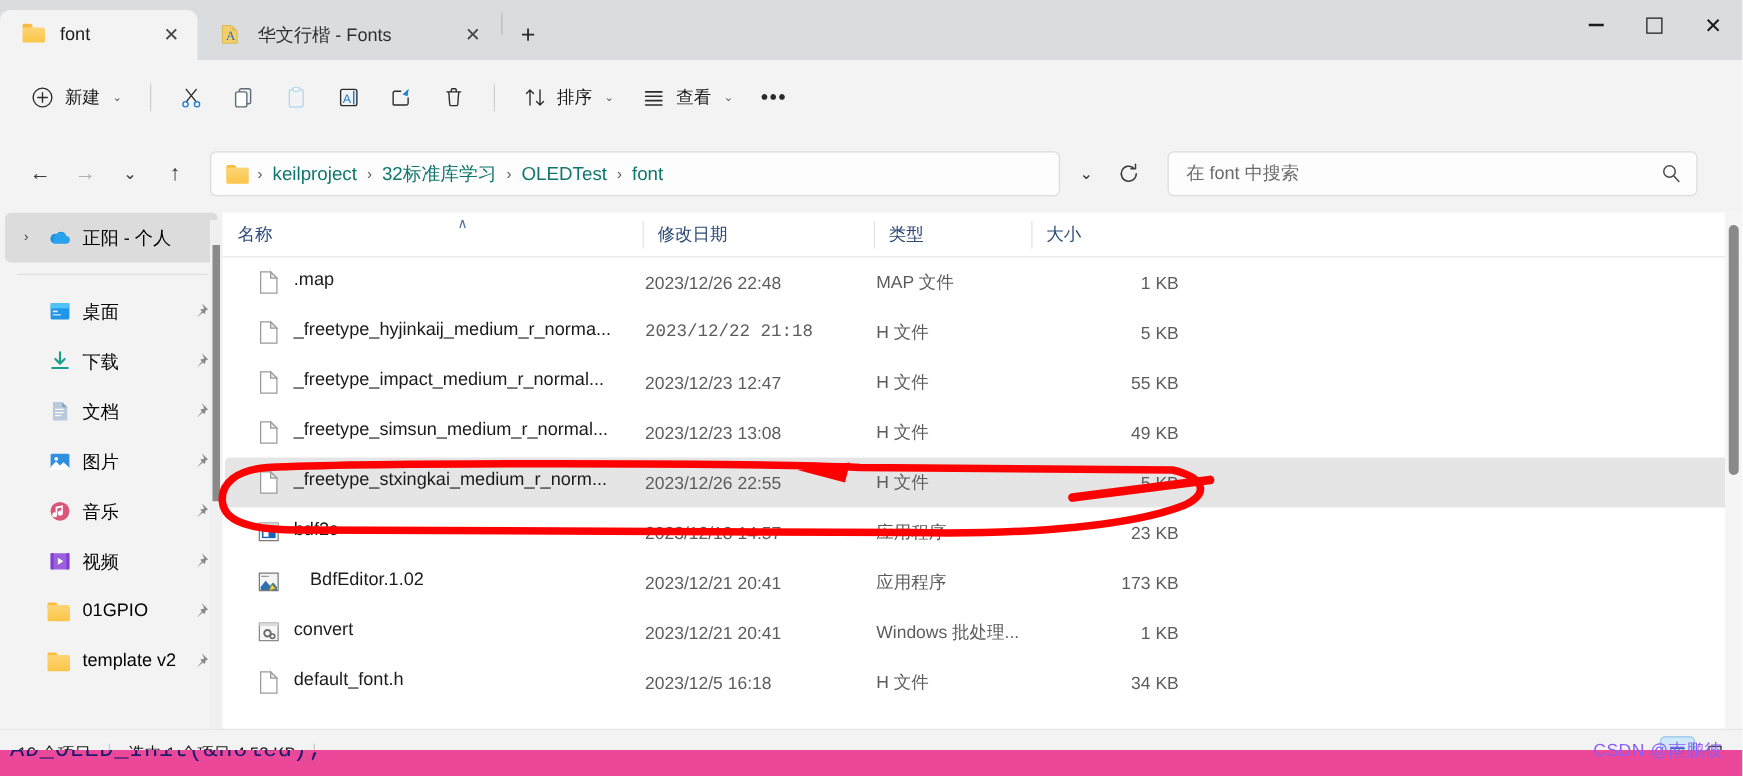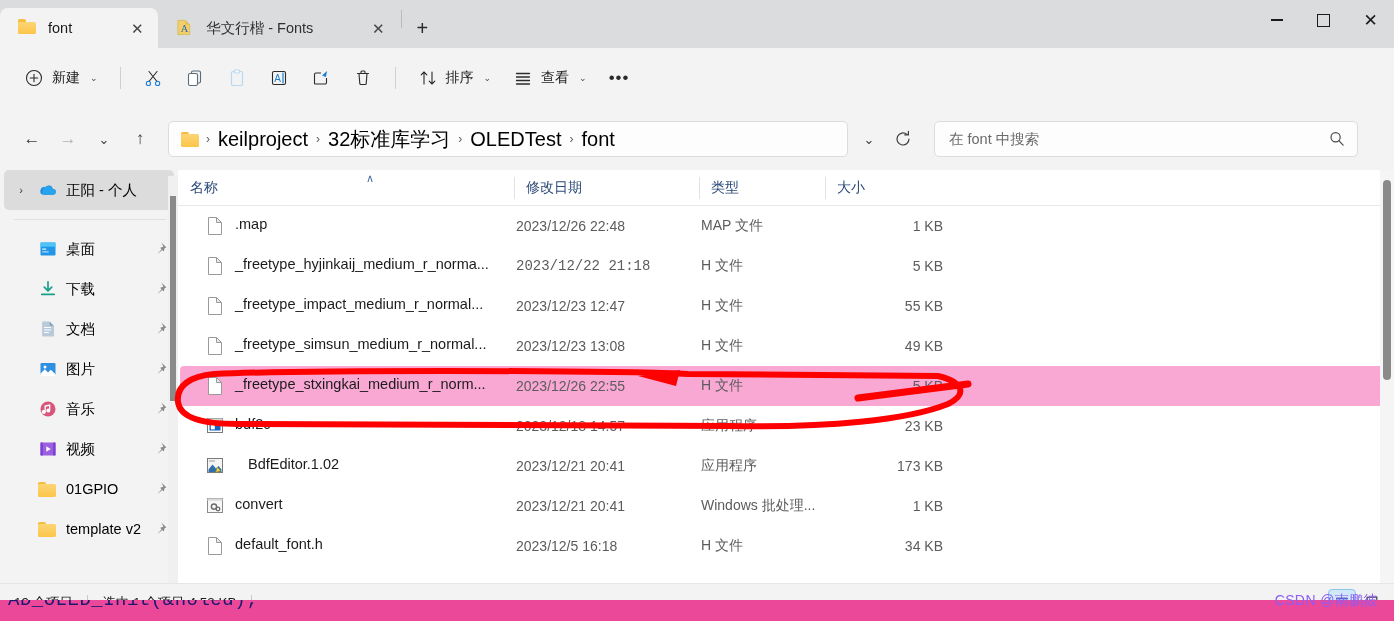--- a/index.html
+++ b/index.html
@@ -109,21 +109,21 @@
     color: #3b3b3b; font-size: 17px;
   }
   .navbtn.dis { color: #b0b0b0; }
   .breadcrumb {
     flex: 1;
     height: 36px; margin-left: 10px;
     background: #fdfdfd; border: 1px solid #dcdcdc; border-radius: 5px;
     display: flex; align-items: center; padding: 0 10px; gap: 2px;
     max-width: 680px;
   }
-  .crumb { font-size: 20px; color: #000000; padding: 2px 5px; border-radius: 3px; white-space: nowrap; }
+  .crumb { font-size: 15px; color: #0f766e; padding: 2px 5px; border-radius: 3px; white-space: nowrap; }
   .crumbsep { color: #5b5b5b; font-size: 12px; padding: 0 1px; }
   .addr-chev {
     width: 34px; height: 36px; display:flex; align-items:center; justify-content:center;
     color:#3b3b3b; font-size: 13px; margin-left: 4px;
   }
   .refresh {
     width: 34px; height: 36px; display:flex; align-items:center; justify-content:center;
     color:#3b3b3b;
   }
   .searchbox {
@@ -178,21 +178,21 @@
     content: ""; position: absolute; left: 0; top: 7px; width: 1px; height: 22px;
     background: #e2e2e2;
   }
   .sortcaret {
     position: absolute; left: 188px; top: 2px; font-size: 11px; color: #4a6fa0;
   }
   .filerow {
     height: 40px; display: flex; align-items: center;
     margin: 0 6px 0 2px; border-radius: 4px;
   }
-  .filerow.selected { background: #f9a8d4; }
+  .filerow.selected { background: #e5e5e5; }
   .fr-name {
     display: flex; align-items: flex-start; gap: 11px;
     padding-left: 26px;
     font-size: 14.5px; color: #1b1b1b;
     overflow: hidden; white-space: nowrap;
   }
   .fr-date { font-size: 14px; color: #5c5c5c; }
   .fr-type { font-size: 14px; color: #5c5c5c; }
   .fr-size { font-size: 14px; color: #5c5c5c; text-align: right; }
   .fi { width: 18px; height: 20px; flex: 0 0 18px; display:block; }

